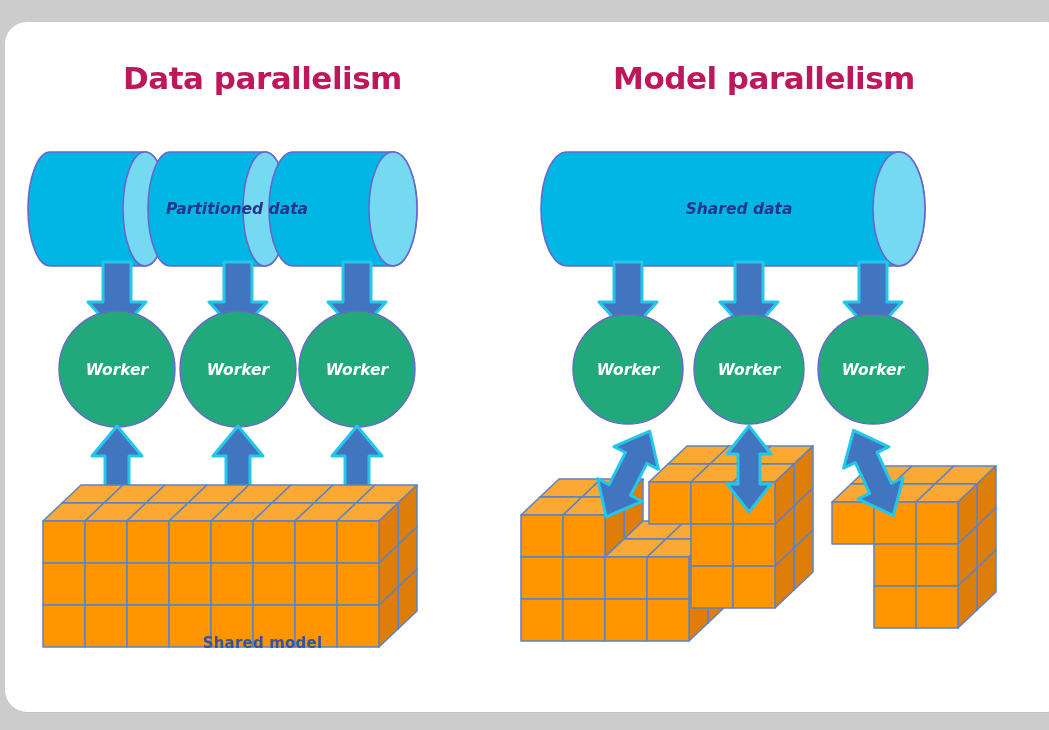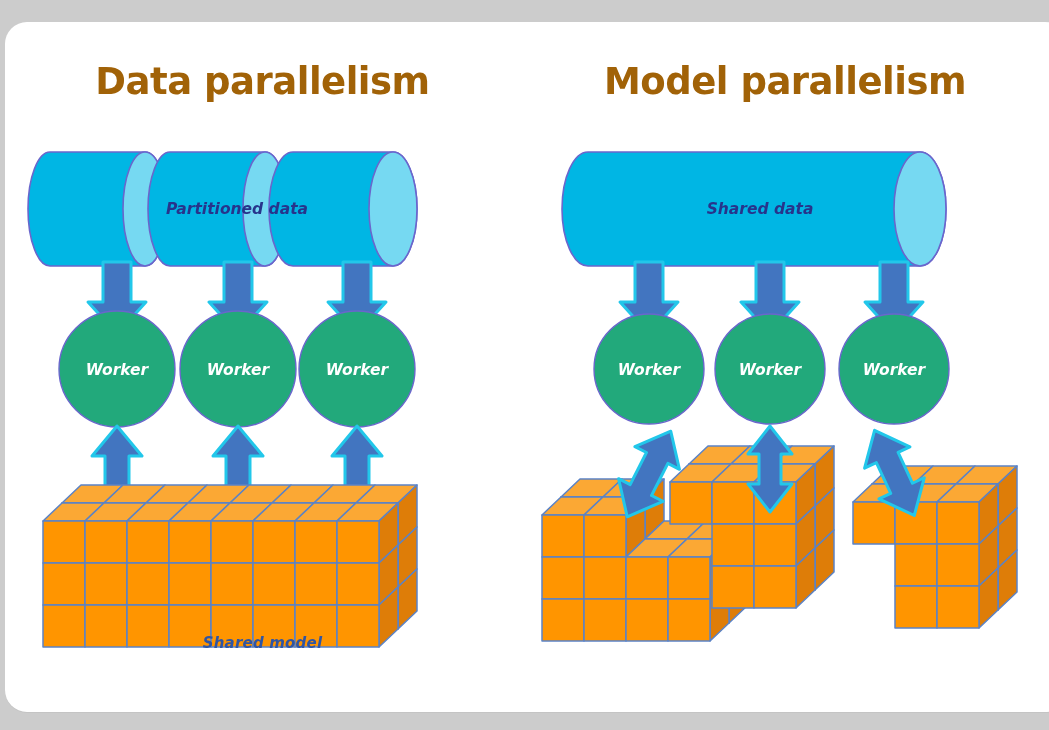--- a/index.html
+++ b/index.html
@@ -17,41 +17,40 @@
     position:absolute;
     left:5px; top:22px;
     width:1062px; height:690px;
     background:#ffffff;
     border-radius:22px;
     box-shadow:0 1px 0 rgba(0,0,0,0.04);
   }
 
   .panel{position:absolute;top:0;height:690px;}
   #panel-left{left:0;width:515px;}
-  #panel-right{left:515px;width:530px;}
+  #panel-right{left:494px;width:530px;}
 
   .panel-title{
     position:absolute;
     top:38px;
     width:100%;
     text-align:center;
     font-family:"DejaVu Sans","Liberation Sans",sans-serif;
     font-weight:bold;
-    font-size:37px;
+    font-size:31px;
     letter-spacing:-0.5px;
-    color:#a16207;
+    color:#be185d;
     white-space:nowrap;
   }
 
   .cap-label{
     position:absolute;
     width:100%;
     text-align:center;
     font-family:"DejaVu Sans","Liberation Sans",sans-serif;
-    font-style:italic;
     font-weight:bold;
     font-size:15px;
     color:#2F55A4;
     letter-spacing:0.2px;
   }
   #left-model-label{top:612px;}
   #right-model-label{top:612px;}
 
   svg.layer{position:absolute;left:0;top:0;overflow:visible;}
 

